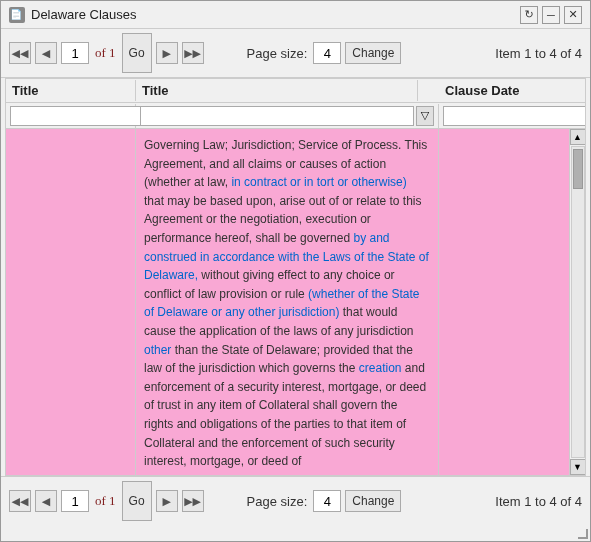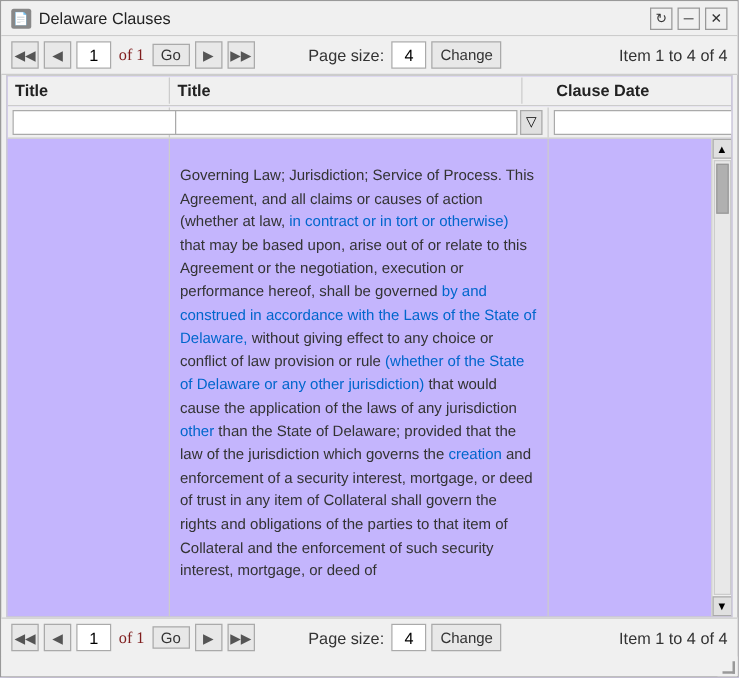--- a/index.html
+++ b/index.html
@@ -95,21 +95,21 @@
     }
     .page-input {
       width: 28px;
       height: 22px;
       border: 1px solid #aaa;
       text-align: center;
       font-size: 13px;
       background: white;
     }
     .go-btn {
-      height: 18px;
+      height: 40px;
       padding: 0 6px;
       background: #e8e8e8;
       border: 1px solid #aaa;
       cursor: pointer;
       font-size: 12px;
       color: #333;
     }
     .page-size-label {
       font-size: 13px;
       color: #333;
@@ -139,21 +139,21 @@
       margin-left: auto;
     }
 
     .table-container {
       flex: 1;
       display: flex;
       flex-direction: column;
       overflow: hidden;
       border: 1px solid #ccc;
       margin: 0 4px;
-      background: #c4b5fd;
+      background: #f9a8d4;
     }
     .table-header {
       display: flex;
       background: #f0f0f0;
       border-bottom: 1px solid #ccc;
       min-height: 24px;
       align-items: center;
     }
     .col-title-header {
       width: 130px;
@@ -322,21 +322,21 @@
     .col-title {
       width: 130px;
       min-width: 130px;
       border-right: 1px solid #ccc;
       overflow: hidden;
     }
     .col-clause {
       flex: 1;
       border-right: 1px solid #ccc;
       overflow: hidden;
-      padding: 20px 8px;
+      padding: 7px 8px;
     }
     .col-date {
       width: 130px;
       min-width: 130px;
       overflow: hidden;
     }
   </style>
 </head>
 <body>
 

